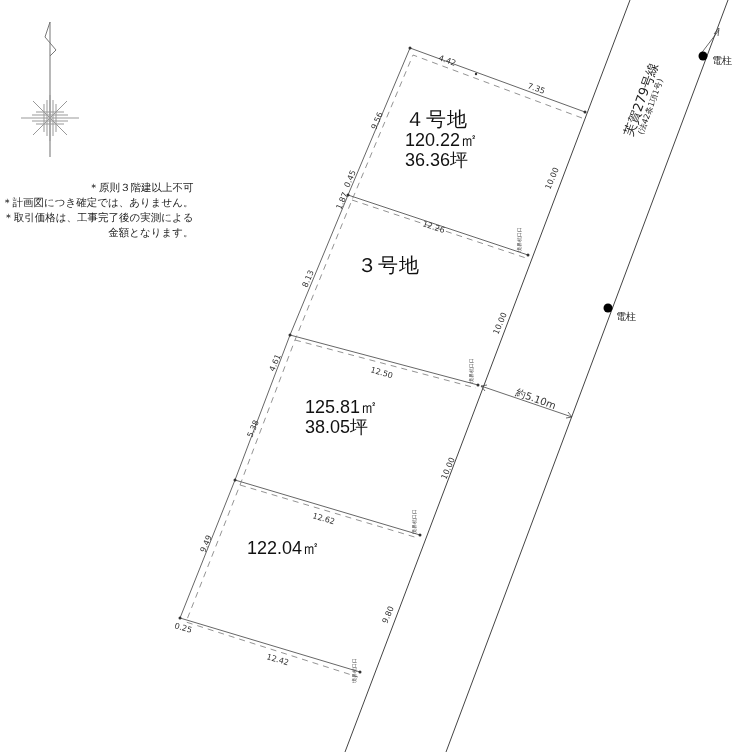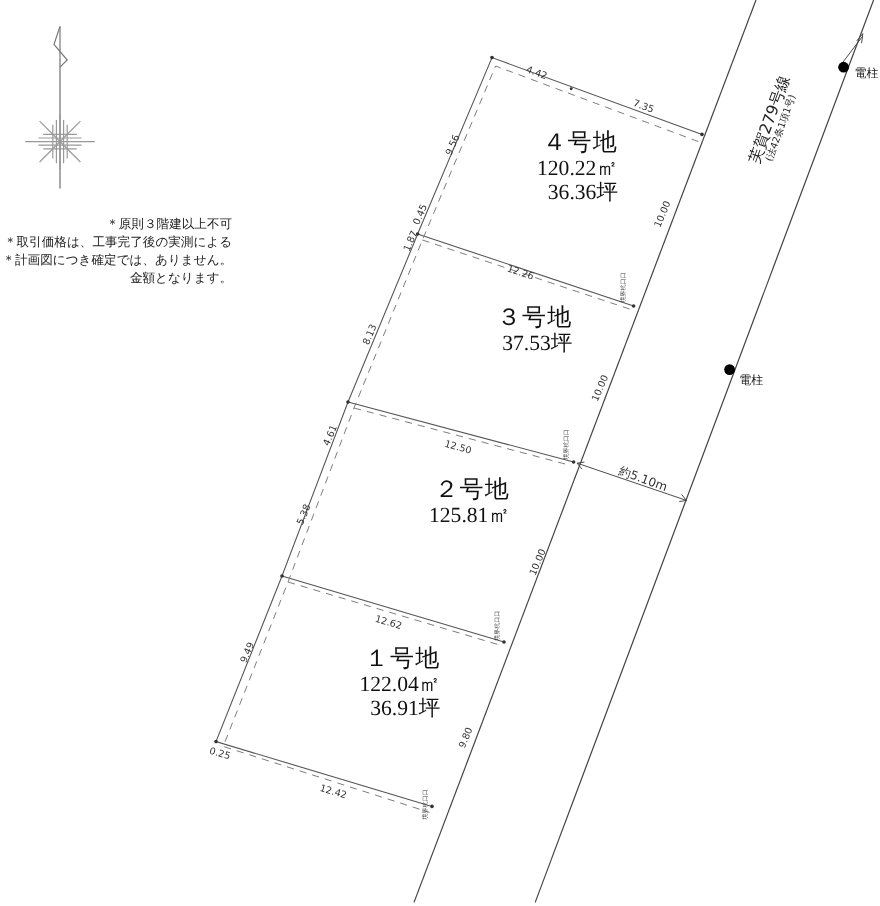--- a/index.html
+++ b/index.html
@@ -2,21 +2,21 @@
 <html><head>
 <meta charset="utf-8">
 <style>
   html, body { margin: 0; padding: 0; background: #ffffff; }
   body { width: 733px; height: 755px; position: relative; overflow: hidden;
          font-family: "DejaVu Sans", sans-serif; color: #111; }
   svg { position: absolute; left: 0; top: 0; }
   .notes { position: absolute; left: 2px; top: 180px; font-size: 10.5px; line-height: 15px; color: #222; }
   .notes div { white-space: nowrap; text-align: right; }
   .notes .indent { padding-left: 8px; }
-  .lot-label { position: absolute; text-align: right; font-family: Liberation Serif, serif; color: #111; }
+  .lot-label { position: absolute; text-align: left; font-family: Liberation Sans, sans-serif; color: #111; }
   .lot-label .name { font-size: 20px; line-height: 22px; letter-spacing: 1px; }
   .lot-label .sqm, .lot-label .tsubo { font-size: 18px; line-height: 20px; }
   .dim { font-family: "DejaVu Sans", sans-serif; font-size: 8px; fill: #333; }
   .small { font-family: "DejaVu Sans", sans-serif; font-size: 5px; fill: #333; }
   .pole-label { position: absolute; font-size: 10px; color: #222; }
   .road-label { font-family: "DejaVu Sans", sans-serif; fill: #222; }
 </style>
 </head>
 <body>
 
@@ -116,38 +116,35 @@
 
   <circle cx="703" cy="56" r="4.5" fill="#000"></circle>
   <circle cx="608" cy="308" r="4.5" fill="#000"></circle>
 </svg>
 
 <div class="pole-label" style="left:712px; top:54px;">電柱</div>
 <div class="pole-label" style="left:616px; top:310px;">電柱</div>
 
 <div class="notes">
   <div>＊原則３階建以上不可</div>
+  <div>＊計画図につき確定では、ありません。</div>
   <div>＊取引価格は、工事完了後の実測による</div>
-  <div>＊計画図につき確定では、ありません。</div>
   <div class="indent">金額となります。</div>
 </div>
 
 <div class="lot-label" style="left:405px; top:108px; width:110px;">
   <div class="name">４号地</div>
   <div class="sqm">120.22㎡</div>
   <div class="tsubo">36.36坪</div>
 </div>
 
 <div class="lot-label" style="left:357px; top:254px; width:120px;">
   <div class="name">３号地</div>
-  <div class="tsubo">37.53坪</div>
 </div>
 
 <div class="lot-label" style="left:305px; top:397px; width:120px;">
-  <div class="name">２号地</div>
   <div class="sqm">125.81㎡</div>
+  <div class="tsubo">38.05坪</div>
 </div>
 
 <div class="lot-label" style="left:247px; top:538px; width:120px;">
-  <div class="name">１号地</div>
   <div class="sqm">122.04㎡</div>
-  <div class="tsubo">36.91坪</div>
 </div>
 
 </body></html>

